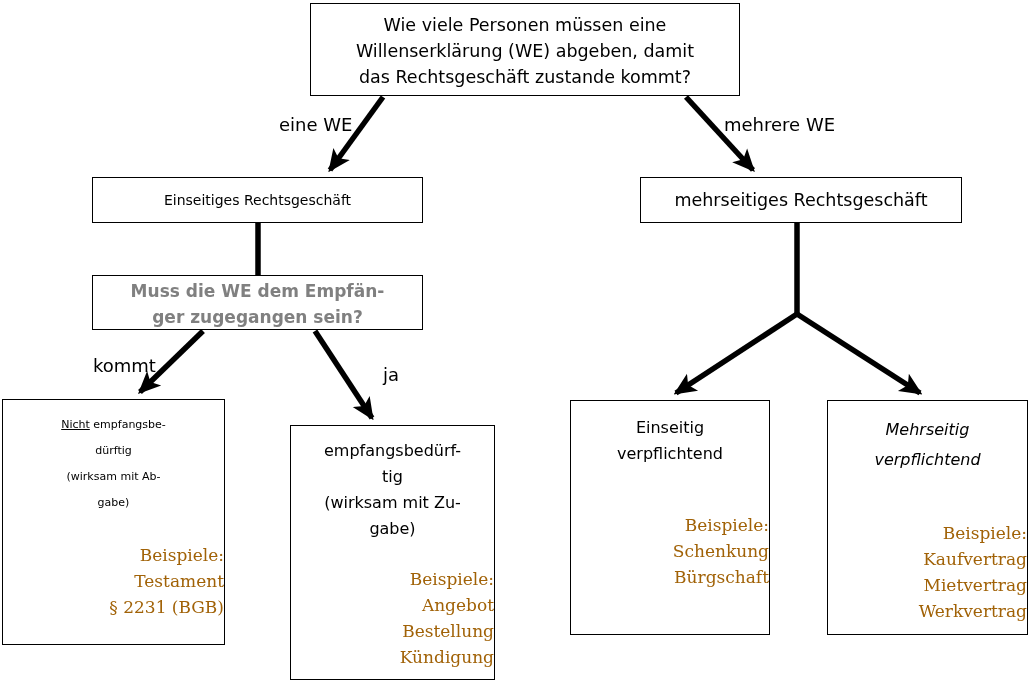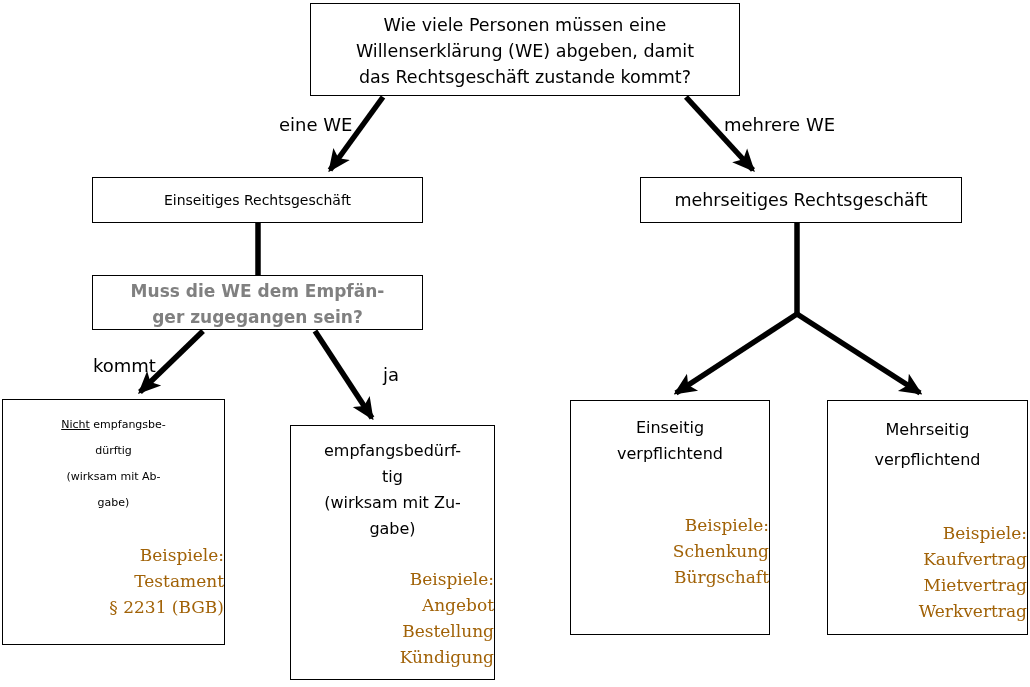--- a/index.html
+++ b/index.html
@@ -73,21 +73,21 @@
 
   #node-bed       { left: 290px; top: 425px; width: 205px; height: 255px; }
   #node-bed .node-title { font-size: 16px; line-height: 26px; padding-top: 12px; }
   #node-bed .examples   { font-size: 17px; line-height: 26px; padding-left: 13px; padding-top: 24px; }
 
   #node-einsverp  { left: 570px; top: 400px; width: 200px; height: 235px; }
   #node-einsverp .node-title { font-size: 16px; line-height: 26px; padding-top: 14px; }
   #node-einsverp .examples   { font-size: 17px; line-height: 26px; padding-left: 14px; padding-top: 45px; }
 
   #node-mehrverp  { left: 827px; top: 400px; width: 201px; height: 235px; }
-  #node-mehrverp .node-title { font-size: 16px; line-height: 30px; padding-top: 14px; }
+  #node-mehrverp .node-title { font-size: 16px; line-height: 30px; padding-top: 14px; font-style: italic; }
   #node-mehrverp .examples   { font-size: 17px; line-height: 26px; padding-left: 14px; padding-top: 45px; }
 
   
   #lbl-eine-we    { left: 279px; top: 114px; }
   #lbl-mehrere-we { left: 724px; top: 114px; }
   #lbl-nein       { left: 93px;  top: 355px; }
   #lbl-ja         { left: 383px; top: 355px; margin-top: 9px; }
 </style>
 </head>
 <body>

